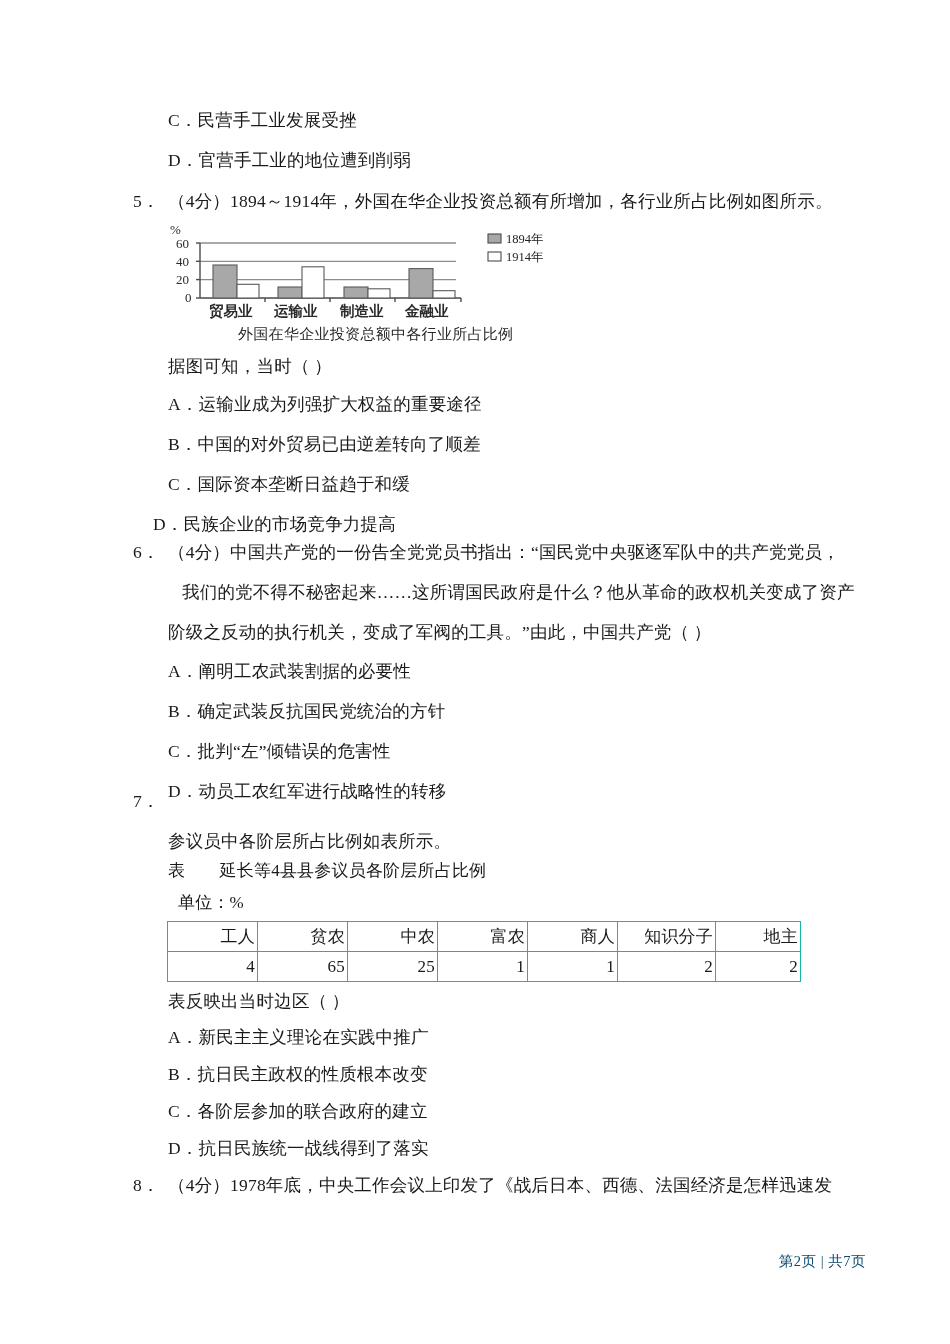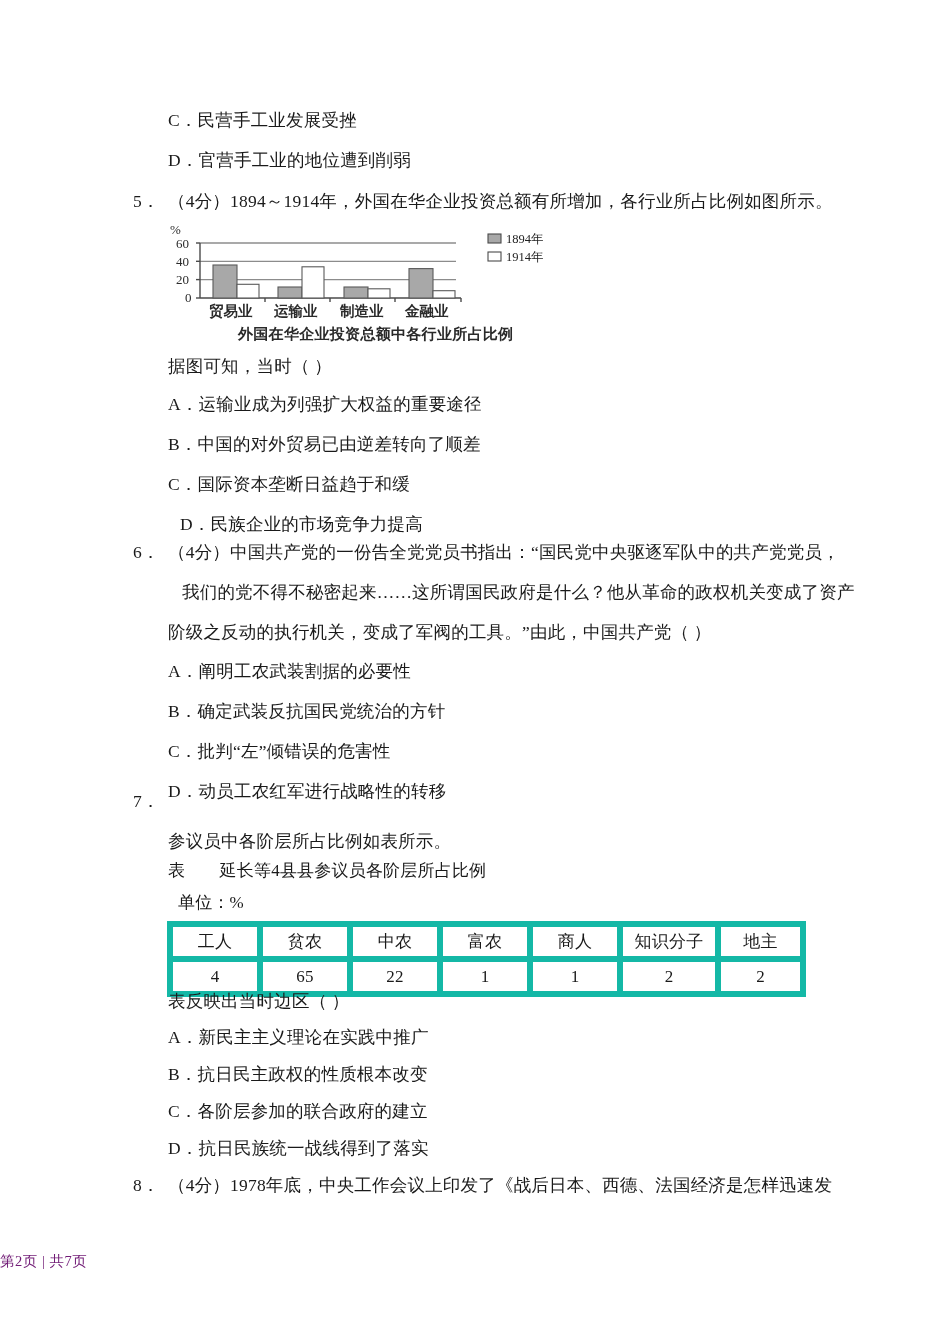--- a/index.html
+++ b/index.html
@@ -51,21 +51,21 @@
     top: 222px;
     width: 400px;
     height: 125px;
   }
   .chart-svg { display: block; }
   .chart-caption {
     position: absolute;
     left: 238px;
     top: 325px;
     font-size: 15px;
-    font-weight: bold;
+    font-weight: normal;
     white-space: nowrap;
     letter-spacing: 0.3px;
     color: #2a2a2a;
   }
   .xlabel {
     font-size: 14.5px;
     font-weight: bold;
     fill: #2b2b2b;
     font-family: "Liberation Serif", "DejaVu Serif", serif;
   }
@@ -83,40 +83,40 @@
   
   .data-table {
     position: absolute;
     left: 167px;
     top: 921px;
     border-collapse: collapse;
     font-size: 17px;
     table-layout: fixed;
   }
   .data-table th, .data-table td {
-    border: 6px solid #14b8a6;
-    text-align: center;
+    border: 1px solid #14b8a6;
+    text-align: right;
     font-weight: normal;
     height: 29px;
     padding: 0 2px;
     white-space: nowrap;
     letter-spacing: 0.2px;
   }
   .data-table th { font-size: 17px; }
   .data-table td { font-size: 17px; }
 
   
   .footer {
     position: absolute;
     top: 1252px;
     left: 0;
     width: 866px;
-    text-align: left;
+    text-align: right;
     font-size: 14.5px;
-    color: #701a75;
+    color: #0c4a6e;
     letter-spacing: 0.5px;
   }
 </style>
 </head>
 <body>
 
 <div class="page">
 
   <div class="opt" style="left:168px; top:112px;">C．民营手工业发展受挫</div>
   <div class="opt" style="left:168px; top:152px;">D．官营手工业的地位遭到削弱</div>
@@ -173,21 +173,21 @@
       <rect x="320" y="30" width="13" height="9" fill="#ffffff" stroke="#4a4a4a" stroke-width="1.1"></rect>
       <text class="legend-text" x="338" y="39">1914年</text>
     </svg>
   </div>
   <div class="chart-caption">外国在华企业投资总额中各行业所占比例</div>
 
   <div class="qline" style="left:168px; top:358px;">据图可知，当时（        ）</div>
   <div class="opt" style="left:168px; top:436px;">B．中国的对外贸易已由逆差转向了顺差</div>
   <div class="opt" style="left:168px; top:396px;">A．运输业成为列强扩大权益的重要途径</div>
   <div class="opt" style="left:168px; top:476px;">C．国际资本垄断日益趋于和缓</div>
-  <div class="opt" style="left:180px; top:516px;text-align:right;">D．民族企业的市场竞争力提高</div>
+  <div class="opt" style="left:153px; top:516px;text-align:right;">D．民族企业的市场竞争力提高</div>
 
   <div class="num" style="left:133px; top:544px;">6．</div>
   <div class="qline" style="left:168px; top:544px;">（4分）中国共产党的一份告全党党员书指出：“国民党中央驱逐军队中的共产党党员，</div>
   <div class="qline" style="left:182px; top:584px;">我们的党不得不秘密起来……这所谓国民政府是什么？他从革命的政权机关变成了资产</div>
   <div class="qline" style="left:168px; top:624px;">阶级之反动的执行机关，变成了军阀的工具。”由此，中国共产党（        ）</div>
   <div class="opt" style="left:168px; top:663px;">A．阐明工农武装割据的必要性</div>
   <div class="opt" style="left:168px; top:703px;">B．确定武装反抗国民党统治的方针</div>
   <div class="opt" style="left:168px; top:743px;">C．批判“左”倾错误的危害性</div>
   <div class="opt" style="left:168px; top:783px;">D．动员工农红军进行战略性的转移</div>
 
@@ -214,21 +214,21 @@
         <th>富农</th>
         <th>商人</th>
         <th>知识分子</th>
         <th>地主</th>
       </tr>
     </thead>
     <tbody>
       <tr>
         <td>4</td>
         <td>65</td>
-        <td>22</td>
+        <td>25</td>
         <td>1</td>
         <td>1</td>
         <td>2</td>
         <td>2</td>
       </tr>
     </tbody>
   </table>
 
   <div class="qline" style="left:168px; top:993px;text-align:right;">表反映出当时边区（        ）</div>
   <div class="opt" style="left:168px; top:1029px;">A．新民主主义理论在实践中推广</div>

